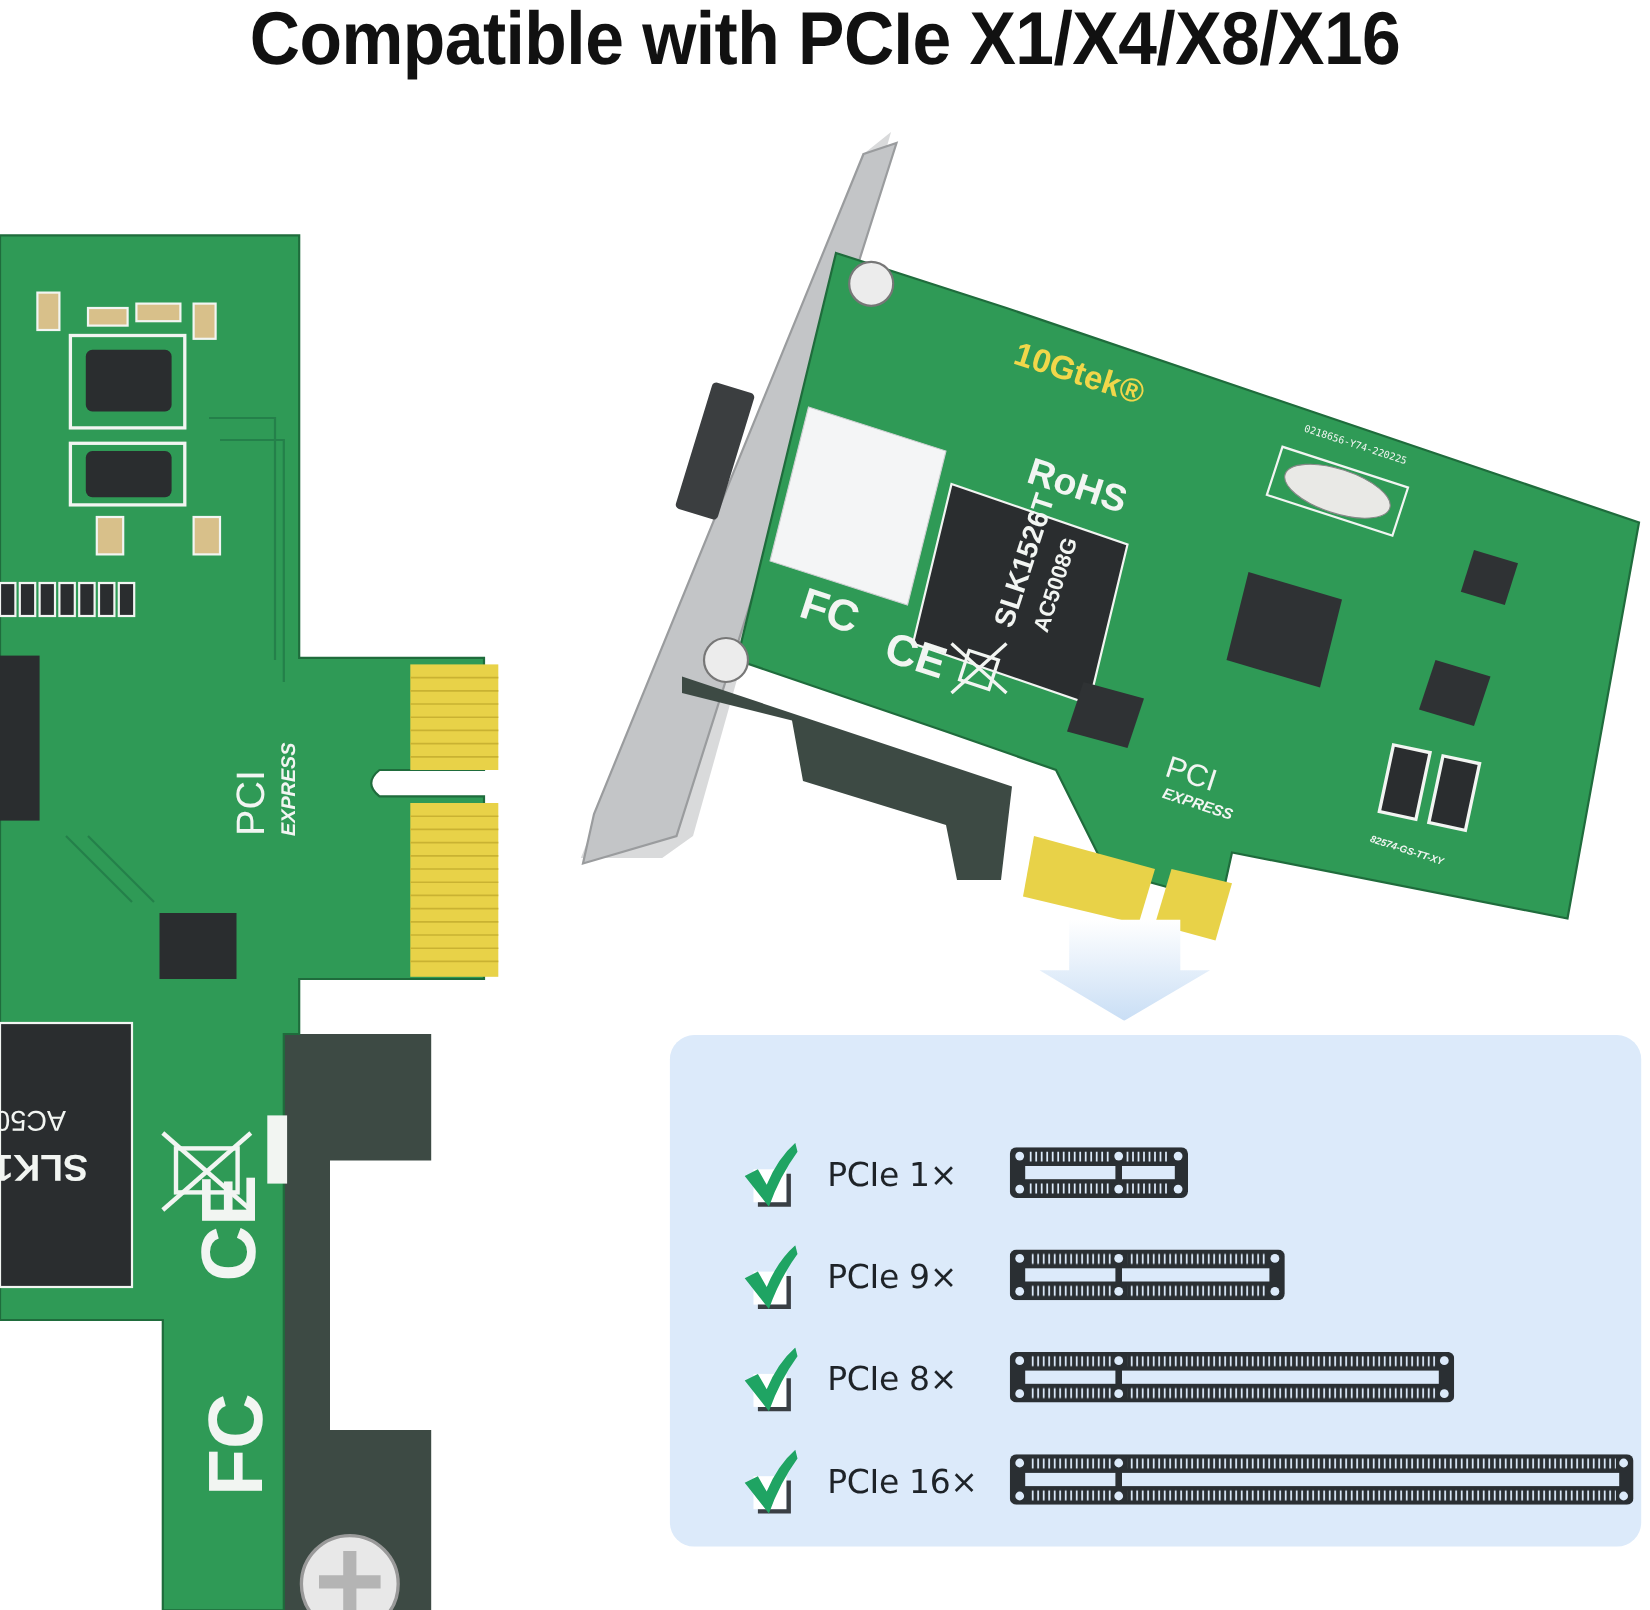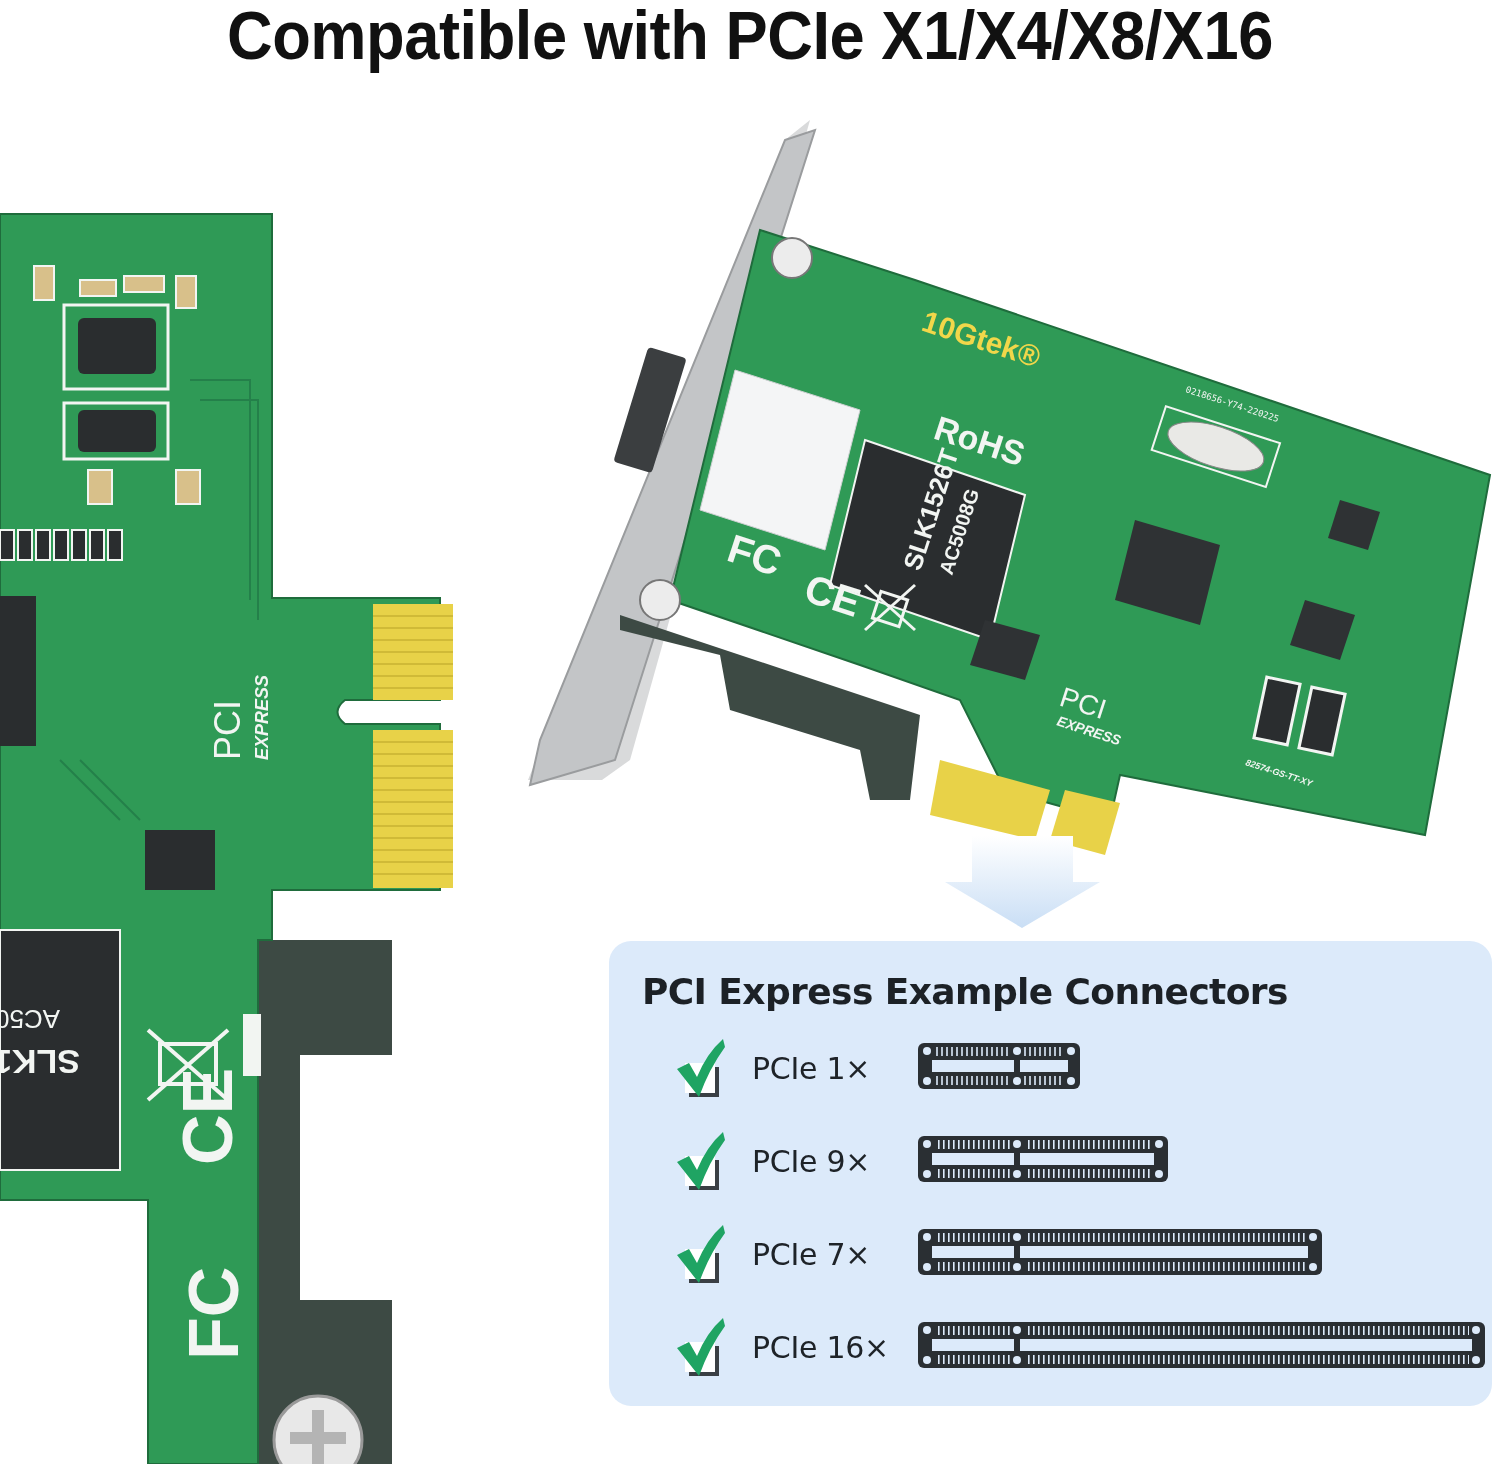--- a/index.html
+++ b/index.html
@@ -196,21 +196,20 @@
   <defs>
     <linearGradient id="ag" x1="0" y1="0" x2="0" y2="1">
       <stop offset="0" stop-color="#ffffff"></stop>
       <stop offset="1" stop-color="#c9def5"></stop>
     </linearGradient>
   </defs>
   <path d="M32 0 H133 V46 H160 L82 92 L5 46 H32 Z" fill="url(#ag)"></path>
 </svg>
 
 <div class="panel">
-  <div class="panel-title">PCI Express Example Connectors</div>
 
   <div class="conn-row" style="top:98px;">
     <svg class="check" viewBox="0 0 56 64">
       <rect x="10" y="24" width="30" height="30" fill="#ffffff"></rect>
       <path d="M14 56 H42 V28" fill="none" stroke="#3a3f44" stroke-width="4"></path>
       <path d="M2 30 L14 24 L22 38 Q32 14 48 0 L50 8 Q34 30 24 58 Z" fill="#1fa463"></path>
     </svg>
     <div class="conn-label">PCIe 1×</div>
     <svg class="slot" width="162" height="46" viewBox="0 0 162 46">
       <rect x="0" y="0" width="162" height="46" rx="6" fill="#2a2f33"></rect>
@@ -258,21 +257,21 @@
         <rect x="107" y="0" width="126" height="46" fill="url(#teeth4)"></rect>
     </svg>
   </div>
 
   <div class="conn-row" style="top:284px;">
     <svg class="check" viewBox="0 0 56 64">
       <rect x="10" y="24" width="30" height="30" fill="#ffffff"></rect>
       <path d="M14 56 H42 V28" fill="none" stroke="#3a3f44" stroke-width="4"></path>
       <path d="M2 30 L14 24 L22 38 Q32 14 48 0 L50 8 Q34 30 24 58 Z" fill="#1fa463"></path>
     </svg>
-    <div class="conn-label">PCIe 7×</div>
+    <div class="conn-label">PCIe 8×</div>
     <svg class="slot" width="404" height="46" viewBox="0 0 404 46">
       <rect x="0" y="0" width="404" height="46" rx="6" fill="#2a2f33"></rect>
       <rect x="14" y="17" width="82" height="12" fill="#dceafa"></rect>
         <rect x="102" y="17" width="288" height="12" fill="#dceafa"></rect>
       <g fill="#dceafa">
           <circle cx="9" cy="8" r="4"></circle>
           <circle cx="9" cy="38" r="4"></circle>
           <circle cx="99" cy="8" r="4"></circle>
           <circle cx="99" cy="38" r="4"></circle>
           <circle cx="395" cy="8" r="4"></circle>

